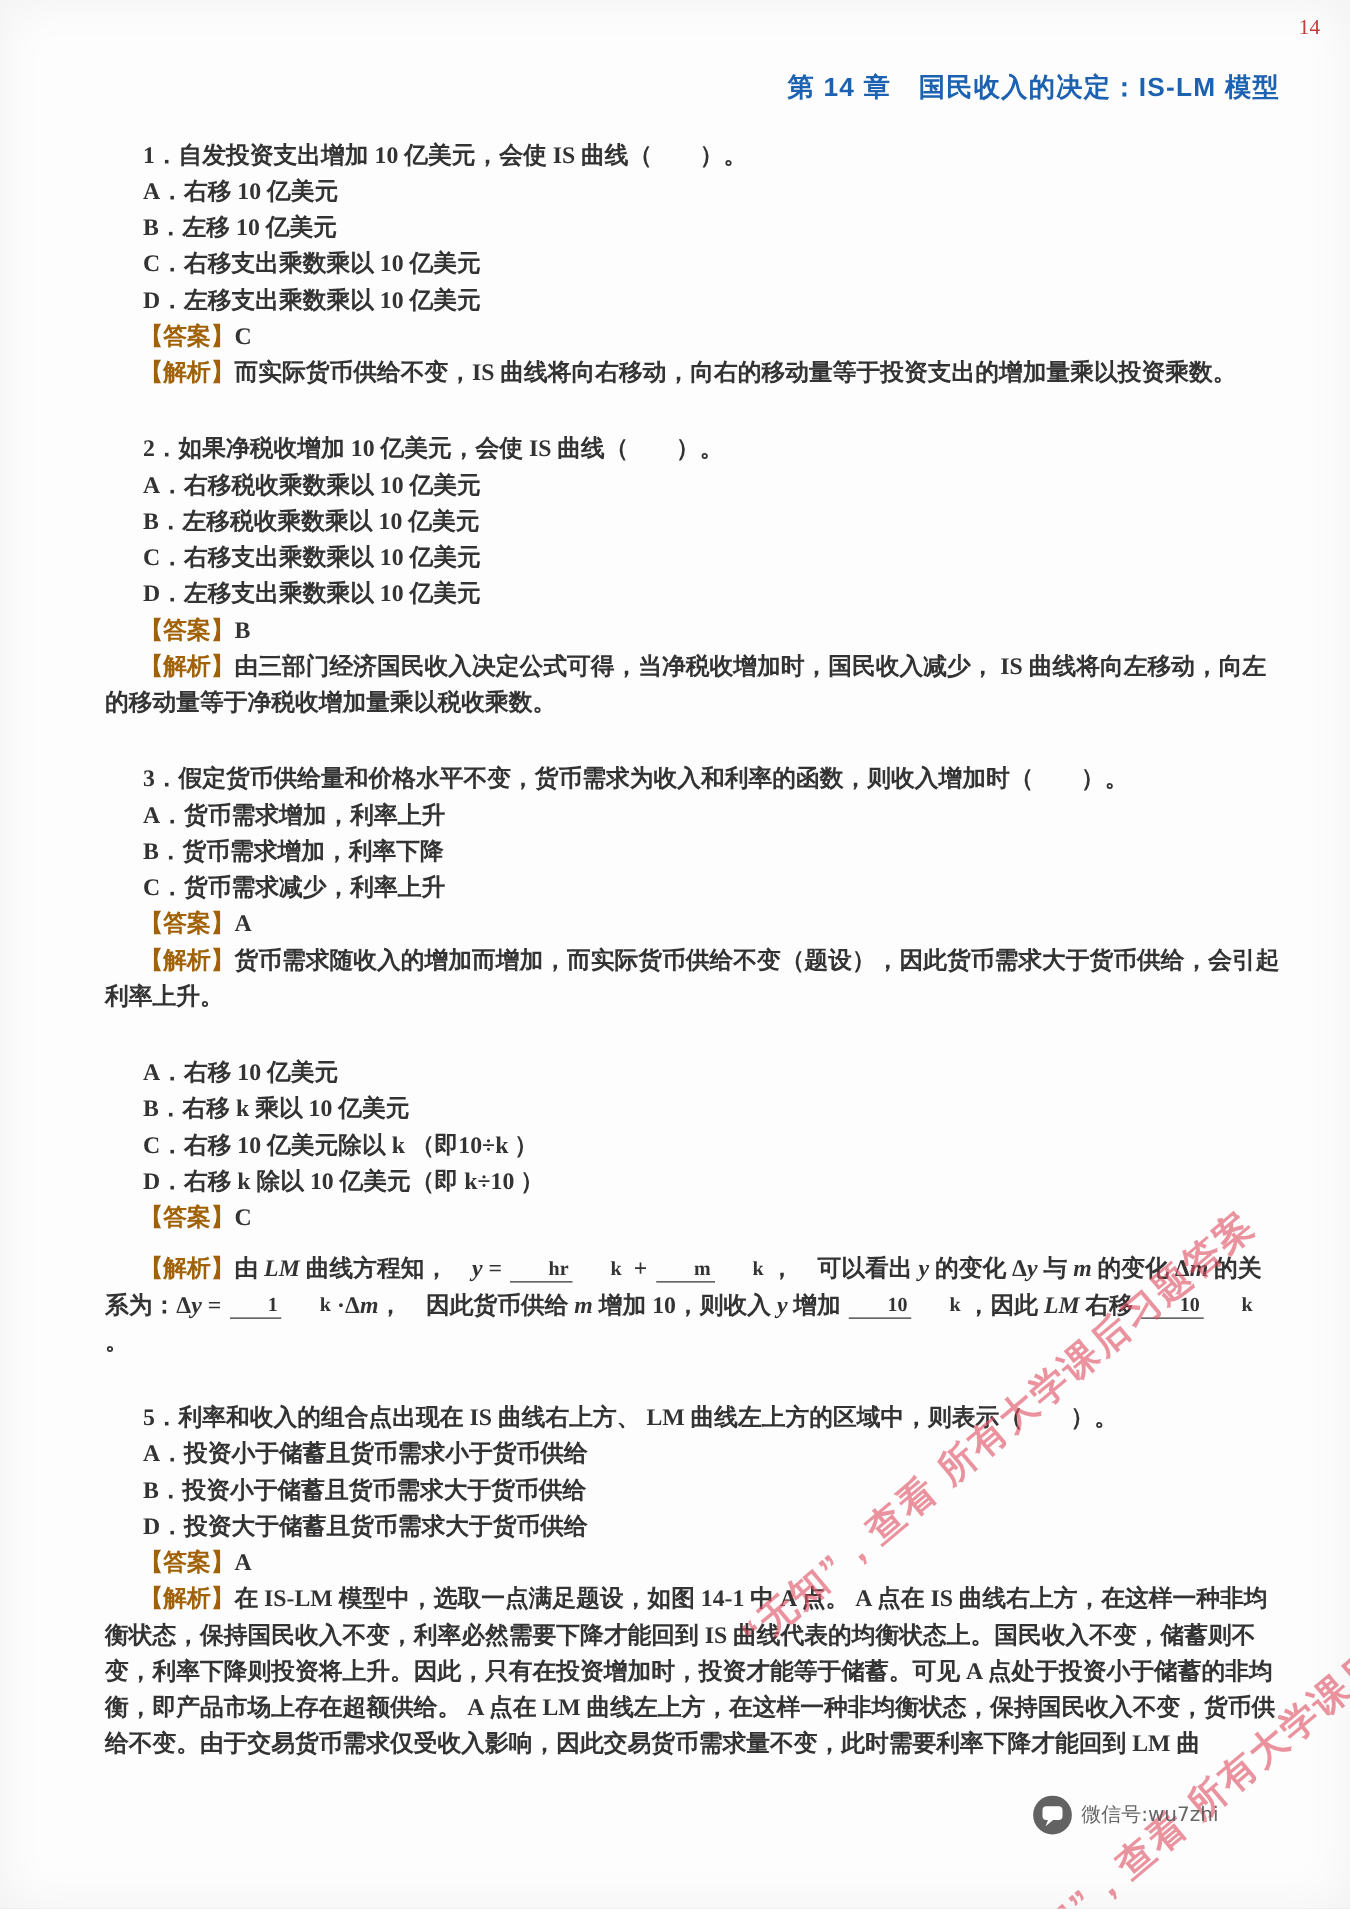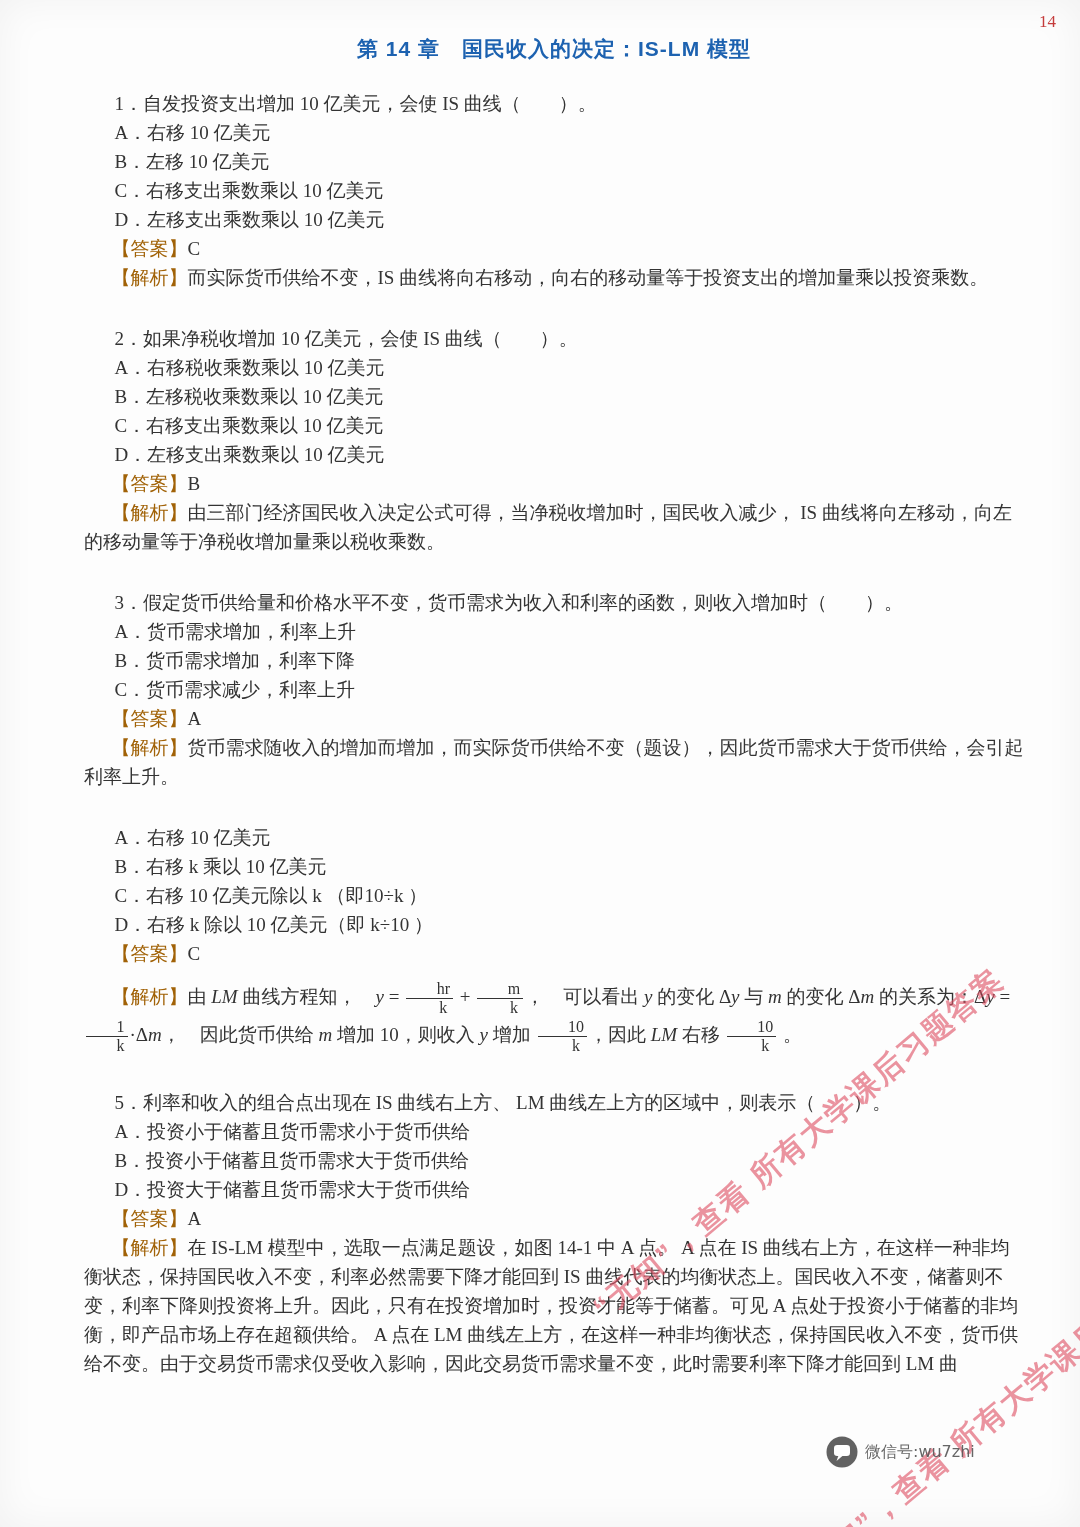--- a/index.html
+++ b/index.html
@@ -13,39 +13,39 @@
     color:#333;
     font-size:19px;
     box-shadow:inset 0 0 40px rgba(0,0,0,0.05);
   }
   .content{padding:12px 56px 0 84px;}
   .page-number{
     position:absolute;top:12px;right:24px;
     color:#c43b3b;font-size:17px;
   }
   h1.title{
-    text-align:center;
+    text-align:right;
     color:#1d62b0;
     font-size:21px;
     font-weight:bold;
-    margin:23px 0 26px 0;
+    margin:44px 0 26px 0;
     font-family:"Liberation Sans","DejaVu Sans",sans-serif;
     letter-spacing:1px;
   }
-  p{margin:0;line-height:29px;}
+  p{margin:0;line-height:29px;font-weight:bold;}
   .question{margin-bottom:32px;}
   .stem{text-indent:1.6em;}
   .option{padding-left:1.6em;}
   .answer-line{padding-left:1.45em;}
   .analysis{text-indent:1.45em;}
   .cyan{color:#a16207;}
   .q4-analysis{margin-top:12px;}
   i{font-style:italic;}
   .frac{
-    display:inline-flex;flex-direction:column;align-items:center;
+    display:inline-flex;flex-direction:row;align-items:center;
     vertical-align:middle;font-size:16px;line-height:1.15;
     margin:0 2px;
   }
   .frac .num{border-bottom:1.5px solid #333;padding:0 3px;}
   .frac .den{padding:0 3px;}
   .watermark{
     position:absolute;
     color:rgba(223,82,101,0.62);
     font-size:30px;font-weight:bold;white-space:nowrap;
     transform:rotate(-40deg);transform-origin:0 50%;

